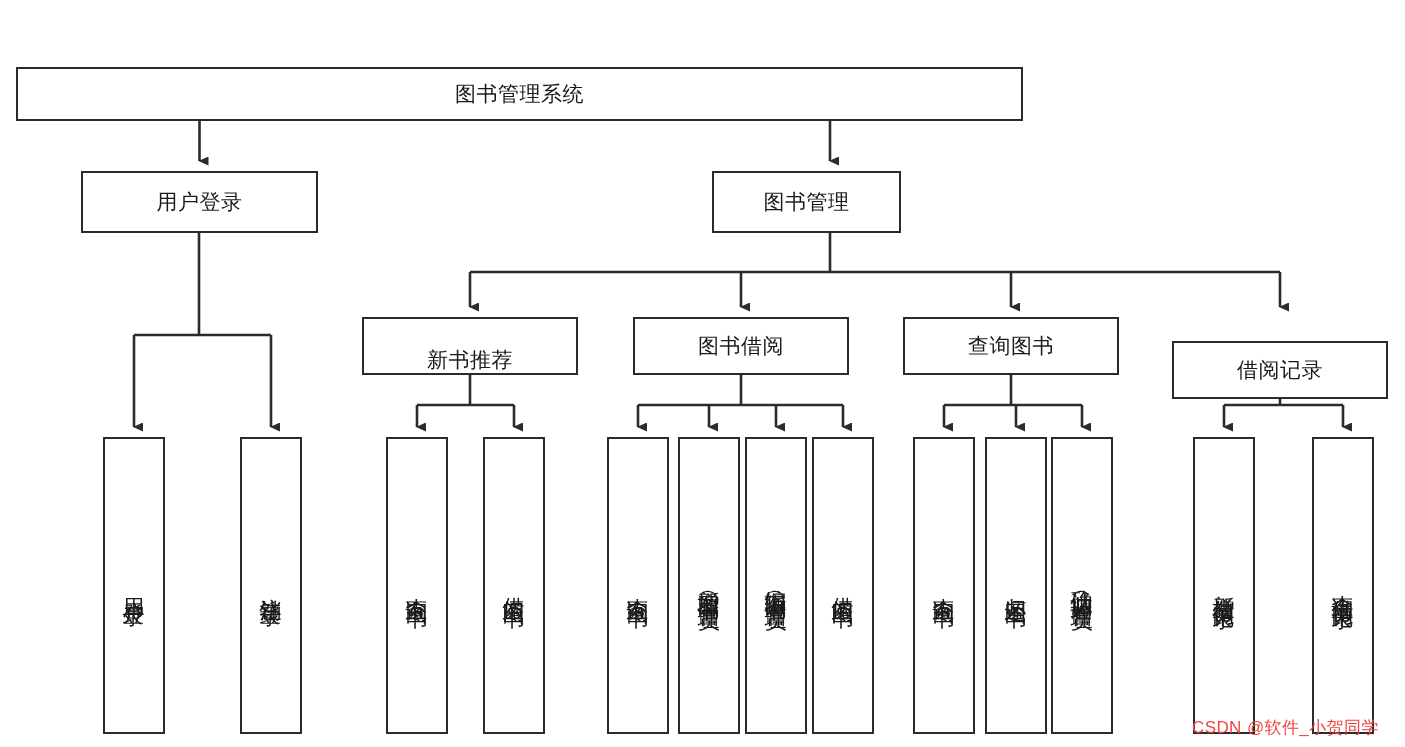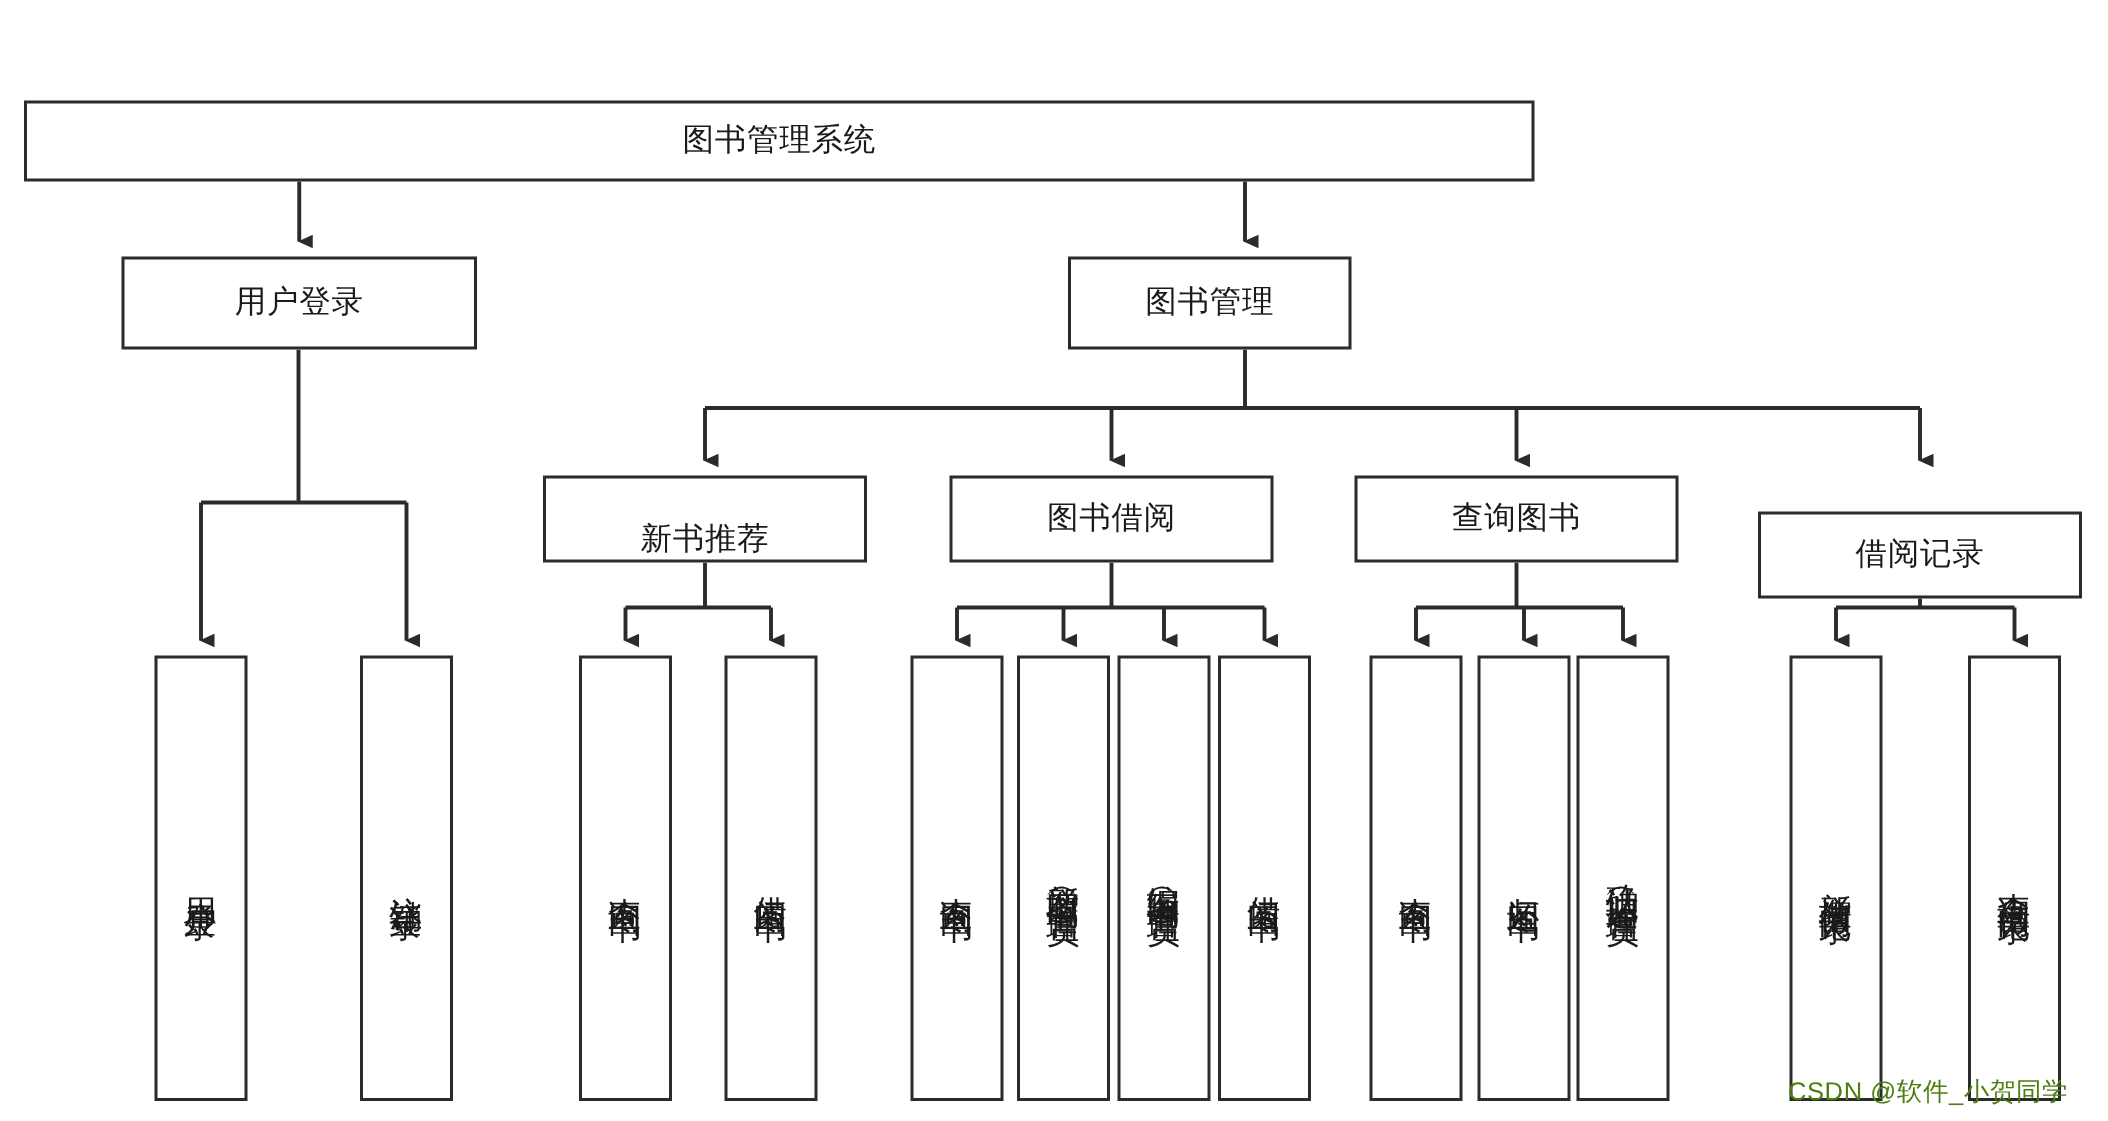--- a/index.html
+++ b/index.html
@@ -49,21 +49,21 @@
   .node.vertical .node-label {
     writing-mode: vertical-rl;
     text-orientation: upright;
     font-size: 22px;
     letter-spacing: 3px;
     line-height: 1.05;
     max-height: 100%;
   }
   .watermark {
     position: absolute;
-    color: #4d7c0f;
+    color: #ef4444;
     font-size: 17px;
     white-space: nowrap;
     letter-spacing: 0.4px;
   }
 </style>
 </head>
 <body>
 
 <div id="canvas">
 

